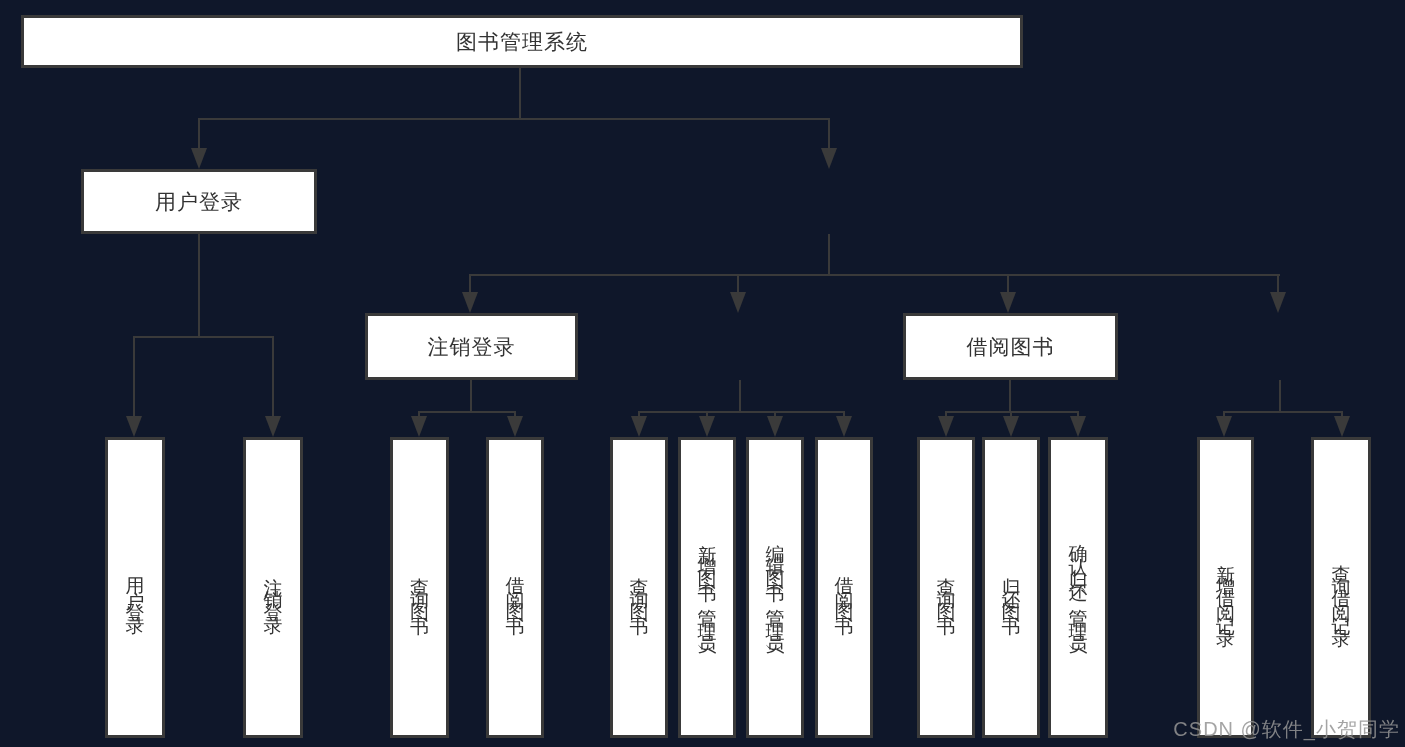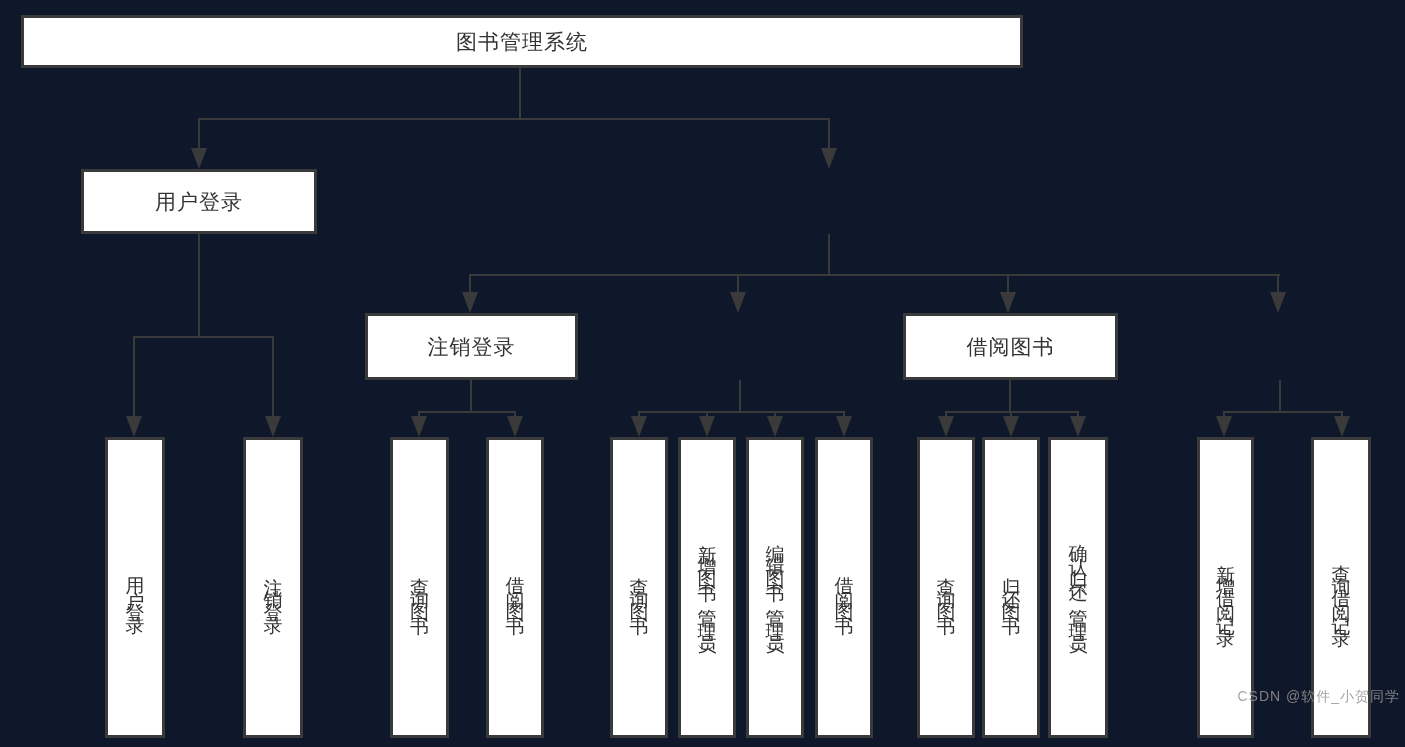--- a/index.html
+++ b/index.html
@@ -19,22 +19,22 @@
   }
   .line{position:absolute;background:#3a3a3a;}
   .line.v{width:2px;}
   .line.h{height:2px;}
   .arrow-head{
     position:absolute;width:0;height:0;
     border-left:8px solid transparent;border-right:8px solid transparent;
     border-top:21px solid #3a3a3a;
   }
   .watermark{
-    position:absolute;top:688px;right:5px;z-index:5;
-    font-size:14px;color:rgba(148,148,148,0.85);letter-spacing:1px;
+    position:absolute;top:716px;right:5px;z-index:5;
+    font-size:20px;color:rgba(148,148,148,0.85);letter-spacing:1px;
     white-space:nowrap;
   }
 </style>
 </head>
 <body>
 
 <div class="stage" id="stage">
 
   <div class="box hnode" style="left:21px;top:15px;width:1002px;height:53px">图书管理系统</div>
 

